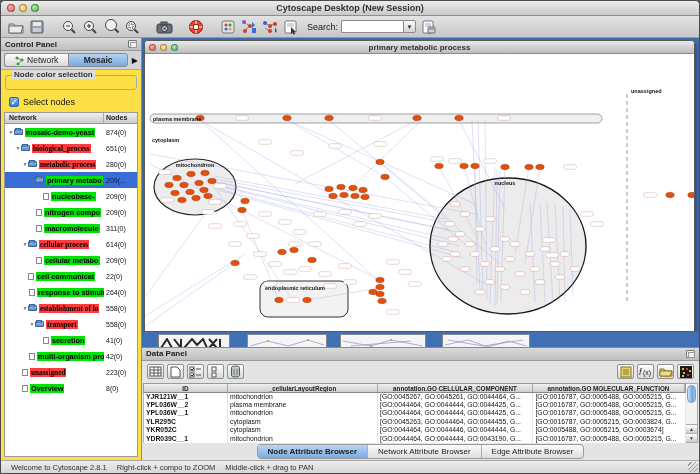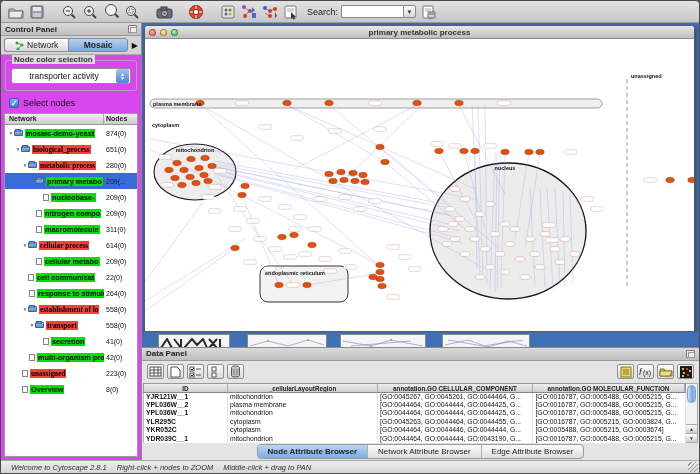--- a/index.html
+++ b/index.html
@@ -19,21 +19,21 @@
   .toolbar { height:22px; flex:0 0 22px; background:linear-gradient(#e3e3e3,#c7c7c7); border-bottom:1px solid #979797; display:flex; align-items:center; gap:3px; padding:0 6px; }
   .tbtn { width:18px; height:18px; display:flex; align-items:center; justify-content:center; }
   .tsep { width:8px; }
   .searchlbl { font-size:9px; color:#222; margin-left:4px; }
   .searchbox { display:flex; align-items:center; }
   .searchbox input { width:62px; height:13px; font-size:8px; border:1px solid #8a8a8a; border-right:none; border-radius:2px 0 0 2px; padding:0 2px; background:#fff; }
   .sdrop { width:13px; height:13px; background:linear-gradient(#fdfdfd,#d5d5d5); border:1px solid #8a8a8a; border-radius:0 2px 2px 0; font-size:6px; color:#333; display:flex; align-items:center; justify-content:center; }
 
   
   .main { flex:1; display:flex; min-height:0; }
-  .cpanel { width:141px; flex:0 0 141px; background:#d946ef; border-right:1px solid #8a8a8a; display:flex; flex-direction:column; }
+  .cpanel { width:141px; flex:0 0 141px; background:#fde047; border-right:1px solid #8a8a8a; display:flex; flex-direction:column; }
   .phead { height:13px; flex:0 0 13px; background:linear-gradient(#dadada,#bfbfbf); border-bottom:1px solid #9a9a9a; display:flex; align-items:center; justify-content:space-between; padding:0 4px; }
   .phead span { font-size:8px; font-weight:bold; color:#222; }
   .floatico { width:9px; height:8px; border:1px solid #777; border-radius:1px; position:relative; background:#eee; }
   .floatico:after { content:""; position:absolute; left:1px; top:1px; width:5px; height:4px; border:1px solid #999; }
 
   .ctabs { height:19px; display:flex; align-items:center; padding:2px 3px; gap:0; background:#d4d4d4; border-bottom:1px solid #aaa; }
   .seg { height:14px; display:flex; align-items:center; justify-content:center; gap:3px; font-size:8.5px; color:#222; border:1px solid #8b8b8b; }
   .seg-net { flex:1.1; background:linear-gradient(#fdfdfd,#d8d8d8); border-radius:3px 0 0 3px; border-right:none; }
   .seg-mos { flex:1; background:linear-gradient(#b5d3f2,#78a9e0); border-radius:0 3px 3px 0; font-weight:bold; }
   .tab-arrow { margin-left:4px; font-size:8px; color:#111; }
@@ -95,31 +95,39 @@
   .varrows { margin-top:auto; display:flex; flex-direction:column; }
   .varrows div { height:9px; font-size:5px; text-align:center; color:#444; background:linear-gradient(#fff,#ccc); border-top:1px solid #aaa; line-height:9px; }
   .dtabs { height:17px; flex:0 0 17px; display:flex; align-items:center; justify-content:center; }
   .dtabgrp { display:flex; border:1px solid #9a9a9a; border-radius:4px; overflow:hidden; background:linear-gradient(#fbfbfb,#dedede); }
   .dtab { font-size:8px; color:#222; padding:2px 10px; border-right:1px solid #b0b0b0; }
   .dtab:last-child { border-right:none; }
   .dtab.on { background:linear-gradient(#b9d6f4,#7cabe2); font-weight:bold; }
 
   
   .statusbar { height:13px; flex:0 0 13px; background:linear-gradient(#ededed,#d6d6d6); border-top:1px solid #a8a8a8; display:flex; align-items:center; font-size:7.5px; color:#333; position:relative; }
-  .statusbar span { margin-left:10px;font-style:italic; }
+  .statusbar span { margin-left:10px; }
   .grip { position:absolute; right:1px; bottom:1px; width:10px; height:10px;
     background:repeating-linear-gradient(135deg,transparent,transparent 2px,#999 2px,#999 3px); }
 
   svg text { font-family:"Liberation Sans",sans-serif; }
 </style>
 </head>
 <body>
 
 <div class="app">
 
+  <div class="titlebar">
+    <div class="lights">
+      <div class="light l-red"></div>
+      <div class="light l-yel"></div>
+      <div class="light l-grn"></div>
+    </div>
+    <div class="wtitle">Cytoscape Desktop (New Session)</div>
+  </div>
 
   <div class="toolbar">
     <div class="tbtn">
         <svg width="16" height="16">
           <path d="M1,5 h5 l1,2 h8 v7 h-14 z" fill="#cfd4da" stroke="#6a7078"></path>
           <path d="M1,7 h14 l-2,7 h-12 z" fill="#e8ebef" stroke="#6a7078"></path>
         </svg>
       </div>
     <div class="tbtn">
         <svg width="16" height="16">
@@ -249,27 +257,20 @@
           <span>Network</span>
         </div>
         <div class="seg seg-mos">
           <span>Mosaic</span>
         </div>
         <div class="tab-arrow">▶</div>
       </div>
 
       <div class="grp">
         <div class="grplbl">Node color selection</div>
-        <div class="combo">
-          <div class="cv">transporter activity</div>
-          <div class="cstep">
-              <div>▲</div>
-              <div>▼</div>
-            </div>
-        </div>
       </div>
 
       <div class="selrow">
         <div class="chk">✓</div>
         <span>Select nodes</span>
       </div>
 
       <div class="treebox">
         <div class="treehead">
           <div class="c1">Network</div>
@@ -759,17 +760,17 @@
             <div class="dtab">Network Attribute Browser</div>
             <div class="dtab">Edge Attribute Browser</div>
           </div>
         </div>
       </div>
     </div>
   </div>
 
   <div class="statusbar">
     <span>Welcome to Cytoscape 2.8.1</span>
-    <span>Right-click + nodes to ZOOM</span>
+    <span>Right-click + compo to ZOOM</span>
     <span>Middle-click + drag to PAN</span>
     <div class="grip"></div>
   </div>
 </div>
 
 </body></html>

